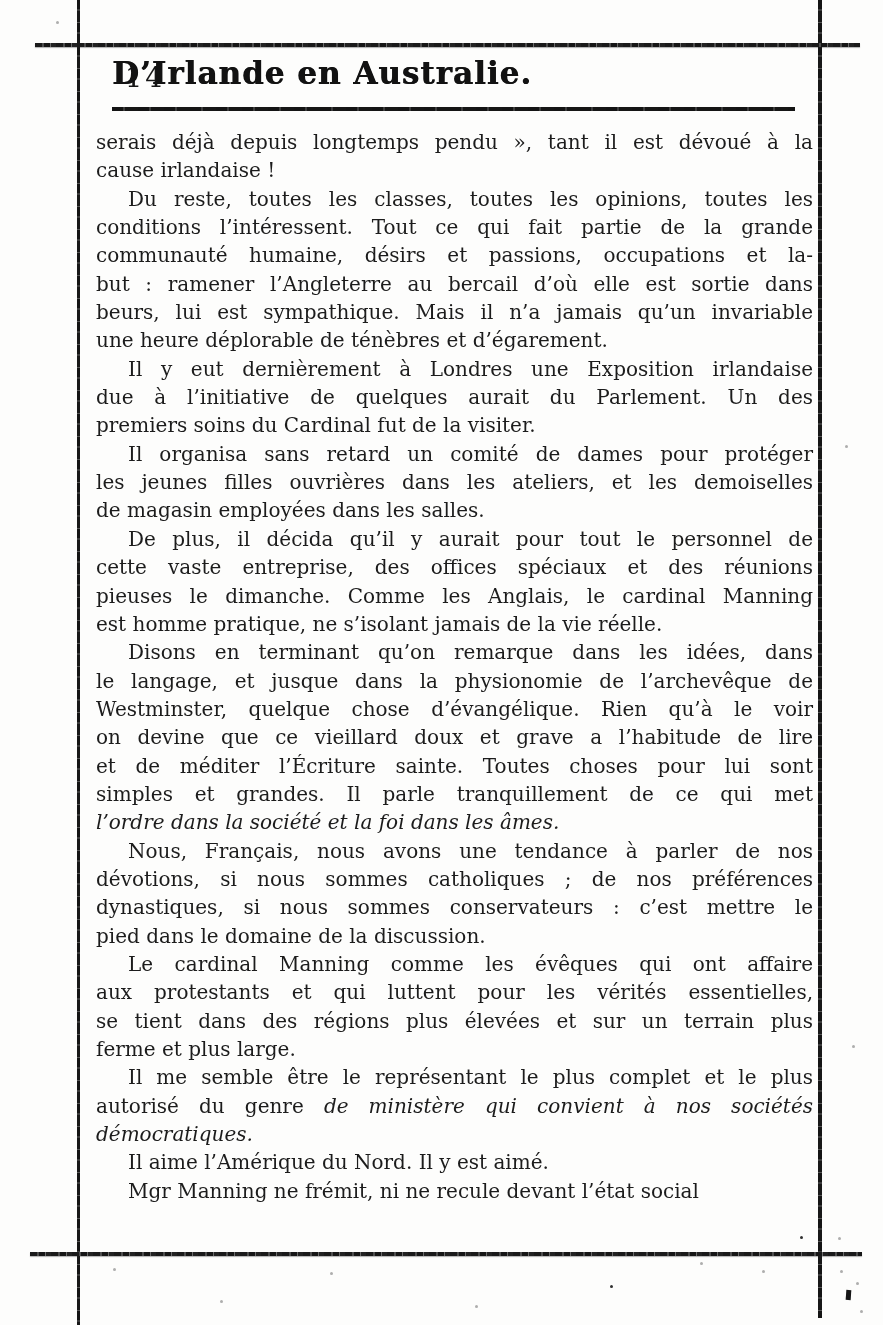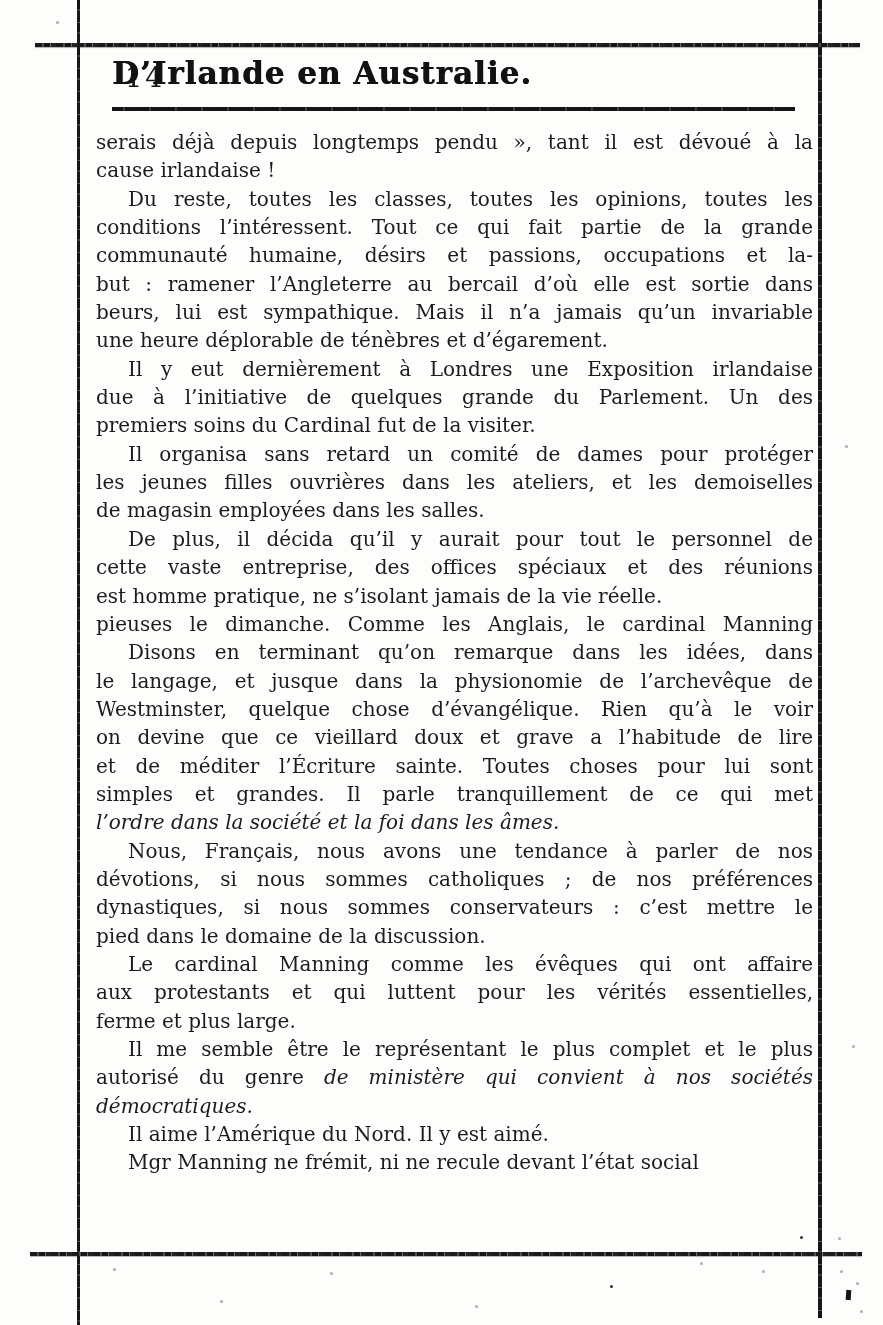--- a/index.html
+++ b/index.html
@@ -89,42 +89,43 @@
   <div class="body-text">
       <div class="line"><span>serais déjà depuis longtemps pendu », tant il est dévoué à la</span></div>
       <div class="line end"><span>cause irlandaise !</span></div>
       <div class="line indent"><span>Du reste, toutes les classes, toutes les opinions, toutes les</span></div>
       <div class="line"><span>conditions l’intéressent. Tout ce qui fait partie de la grande</span></div>
       <div class="line"><span>communauté humaine, désirs et passions, occupations et la-</span></div>
       <div class="line"><span>but : ramener l’Angleterre au bercail d’où elle est sortie dans</span></div>
       <div class="line"><span>beurs, lui est sympathique. Mais il n’a jamais qu’un invariable</span></div>
       <div class="line end"><span>une heure déplorable de ténèbres et d’égarement.</span></div>
       <div class="line indent"><span>Il y eut dernièrement à Londres une Exposition irlandaise</span></div>
-      <div class="line"><span>due à l’initiative de quelques grande du Parlement. Un des</span></div>
+      <div class="line"><span>due à l’initiative de quelques aurait du Parlement. Un des</span></div>
       <div class="line end"><span>premiers soins du Cardinal fut de la visiter.</span></div>
       <div class="line indent"><span>Il organisa sans retard un comité de dames pour protéger</span></div>
       <div class="line"><span>les jeunes filles ouvrières dans les ateliers, et les demoiselles</span></div>
       <div class="line end"><span>de magasin employées dans les salles.</span></div>
       <div class="line indent"><span>De plus, il décida qu’il y aurait pour tout le personnel de</span></div>
       <div class="line"><span>cette vaste entreprise, des offices spéciaux et des réunions</span></div>
+      <div class="line"><span>pieuses le dimanche. Comme les Anglais, le cardinal Manning</span></div>
       <div class="line end"><span>est homme pratique, ne s’isolant jamais de la vie réelle.</span></div>
-      <div class="line"><span>pieuses le dimanche. Comme les Anglais, le cardinal Manning</span></div>
       <div class="line indent"><span>Disons en terminant qu’on remarque dans les idées, dans</span></div>
       <div class="line"><span>le langage, et jusque dans la physionomie de l’archevêque de</span></div>
       <div class="line"><span>Westminster, quelque chose d’évangélique. Rien qu’à le voir</span></div>
       <div class="line"><span>on devine que ce vieillard doux et grave a l’habitude de lire</span></div>
       <div class="line"><span>et de méditer l’Écriture sainte. Toutes choses pour lui sont</span></div>
       <div class="line"><span>simples et grandes. Il parle tranquillement de ce qui met</span></div>
       <div class="line end"><span class="it">l’ordre dans la société et la foi dans les âmes.</span></div>
       <div class="line indent"><span>Nous, Français, nous avons une tendance à parler de nos</span></div>
       <div class="line"><span>dévotions, si nous sommes catholiques ; de nos préférences</span></div>
       <div class="line"><span>dynastiques, si nous sommes conservateurs : c’est mettre le</span></div>
       <div class="line end"><span>pied dans le domaine de la discussion.</span></div>
       <div class="line indent"><span>Le cardinal Manning comme les évêques qui ont affaire</span></div>
       <div class="line"><span>aux protestants et qui luttent pour les vérités essentielles,</span></div>
+      <div class="line"><span>se tient dans des régions plus élevées et sur un terrain plus</span></div>
       <div class="line end"><span>ferme et plus large.</span></div>
       <div class="line indent"><span>Il me semble être le représentant le plus complet et le plus</span></div>
       <div class="line"><span>autorisé du genre </span><span class="it">de ministère qui convient à nos sociétés</span></div>
       <div class="line end"><span class="it">démocratiques.</span></div>
       <div class="line indent end"><span>Il aime l’Amérique du Nord. Il y est aimé.</span></div>
       <div class="line indent end"><span>Mgr Manning ne frémit, ni ne recule devant l’état social</span></div>
     </div>
 
   <div class="speck" style="left:56px;top:21px"></div>
   <div class="speck" style="left:845px;top:445px"></div>

